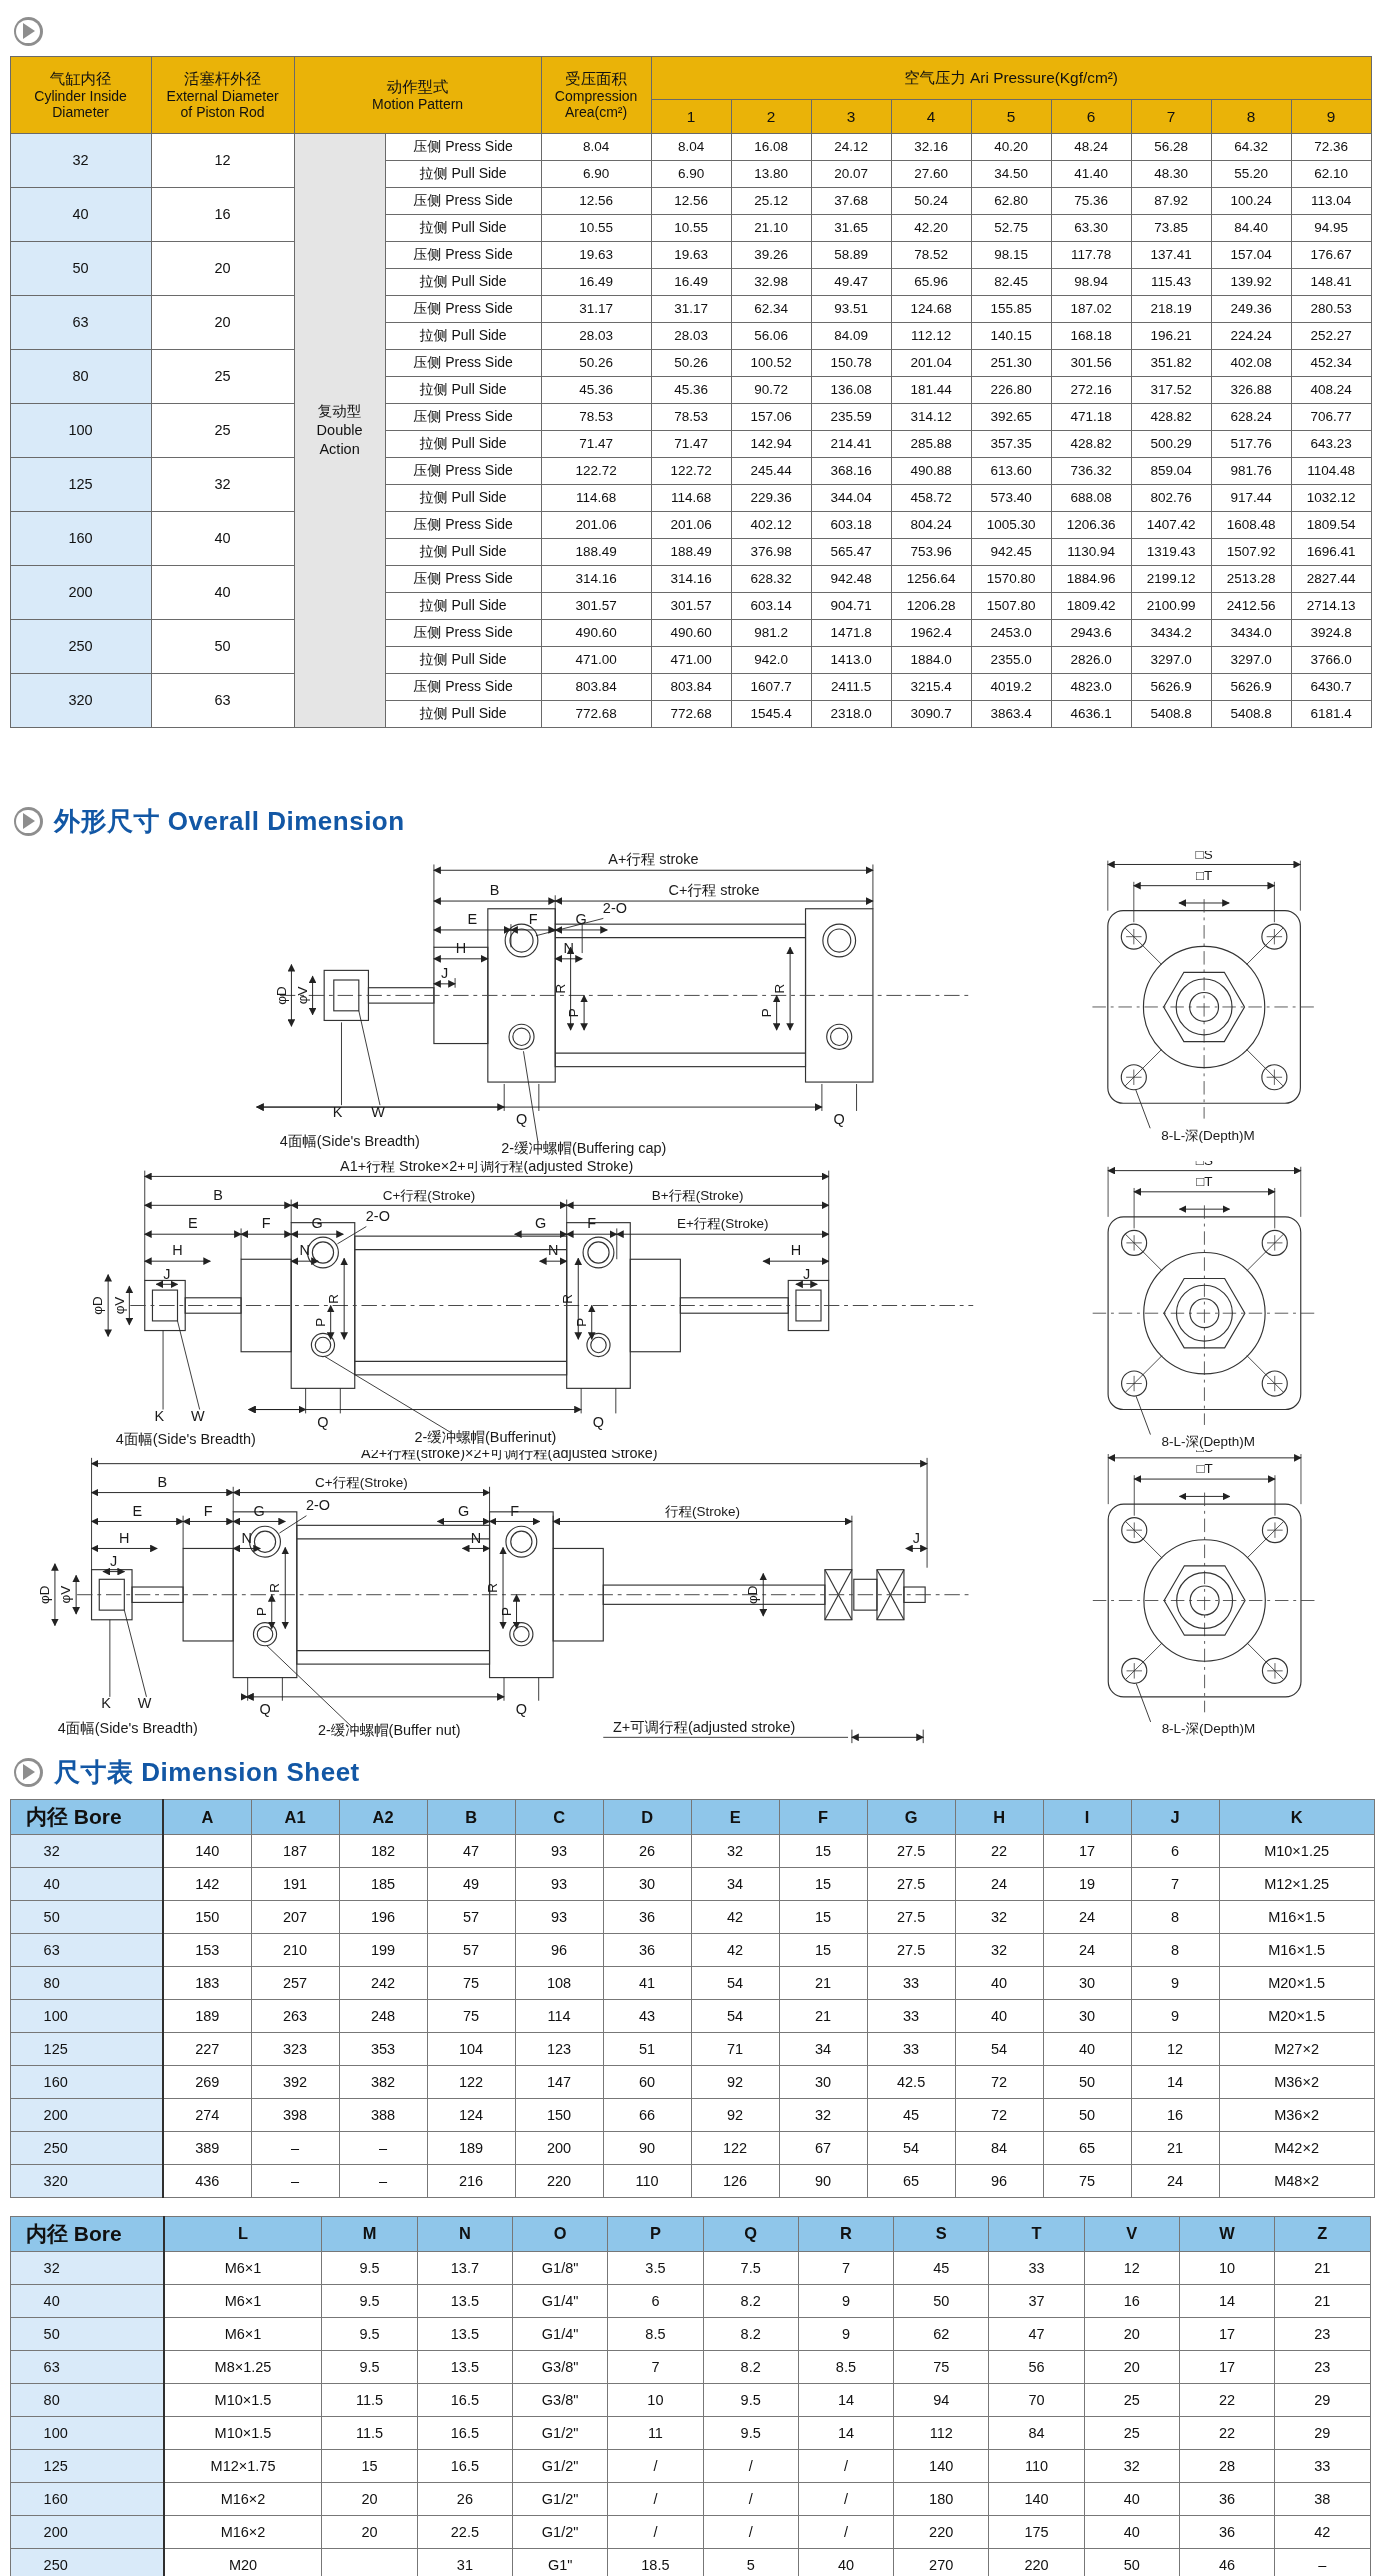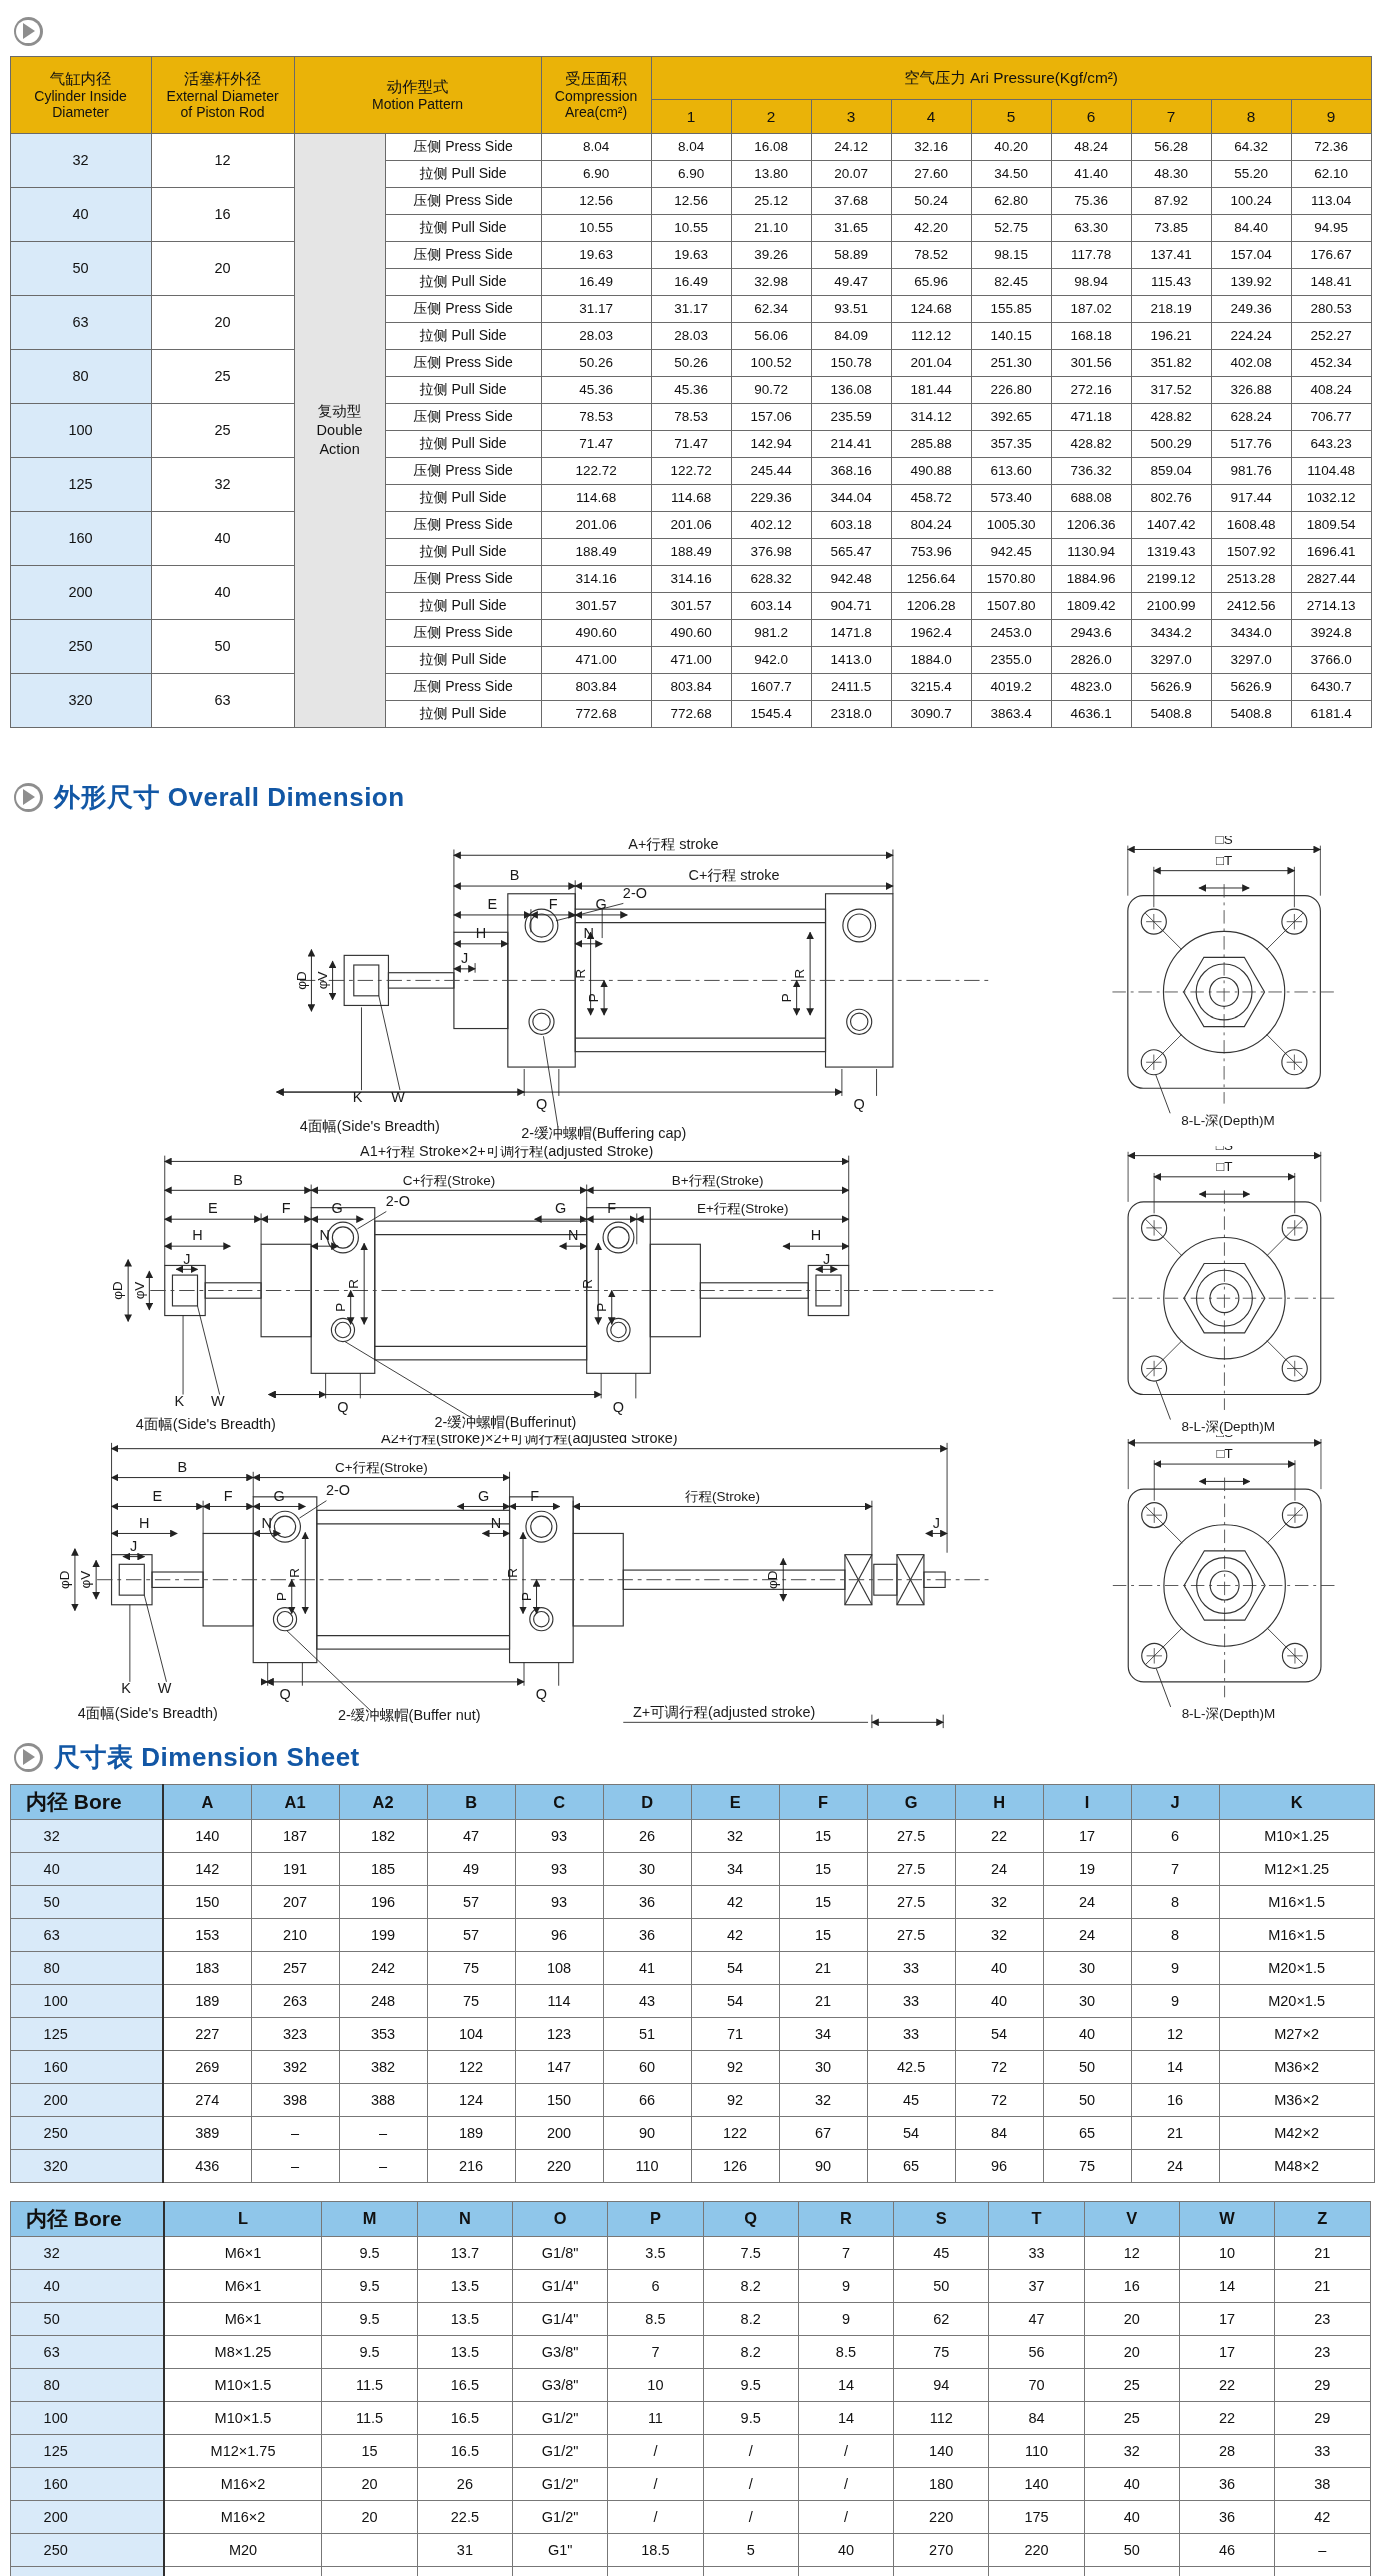--- a/index.html
+++ b/index.html
@@ -1,19 +1,19 @@
 <!DOCTYPE html>
 <html><head>
 <meta charset="utf-8">
 <style>
   html,body{margin:0;padding:0;background:#fff;}
   body{width:1380px;font-family:"Liberation Sans",sans-serif;color:#111;}
   .page{padding:7.7px 0 13.5px 0;}
   .section-header{display:flex;align-items:center;gap:11.6px;margin:9.6px 0 9.6px 13.5px;}
-  .section-header.gap{margin-top:52px;}
+  .section-header.gap{margin-top:76px;}
   .bullet{width:29px;height:29px;border-radius:50%;background:#8e8e8e;position:relative;flex:0 0 29px;}
   .bullet::before{content:"";position:absolute;inset:2.9px;border-radius:50%;background:#fff;}
   .bullet::after{content:"";position:absolute;left:9.6px;top:5.8px;border-left:12.5px solid #8e8e8e;border-top:8.7px solid transparent;border-bottom:8.7px solid transparent;}
   .section-title{color:#1257a5;font-size:26px;font-weight:bold;letter-spacing:0.5px;}
   table{border-collapse:collapse;table-layout:fixed;margin:0 9.6px;width:1361px;}
   table.theory{border:1.9px solid #2f2f2f;}
   .theory th,.theory td{border:1px solid #6a6a6a;text-align:center;vertical-align:middle;padding:0;}
   .theory thead th{background:#eab308;font-weight:normal;font-size:15.4px;line-height:1.15;}
   .theory thead th .en{font-size:14px;}
   .theory thead tr.nums th{height:33px;font-size:15.4px;}
@@ -25,21 +25,21 @@
   .theory tbody td.side{font-size:14px;}
   .theory tbody tr.grp > td{border-top:1.9px solid #53628f;}
   table.dims{border:1.9px solid #2f2f2f;}
   .dims th,.dims td{border:1px solid #777;text-align:center;vertical-align:middle;padding:0;}
   .dims thead th{background:#8fc6ea;height:34px;font-size:16.4px;font-weight:600;}
   .dims thead th.boreh{text-align:left;padding-left:15.4px;font-size:21px;border-right:2.9px solid #2f2f2f;}
   .dims tbody td{height:32px;font-size:14.5px;}
   .dims tbody td.bore{background:#d9eaf9;text-align:left;padding-left:33px;border-right:2.9px solid #2f2f2f;}
   svg{display:block;}
   svg text{font-family:"Liberation Sans",sans-serif;fill:#1a1a1a;}
-  .drawings{margin-top:21px;padding-left:20px;}
+  .drawings{margin-top:12px;}
 </style>
 </head>
 <body>
 
 <div class="page">
 
   <div class="section-header">
     <span class="bullet"></span>
   </div>
 

